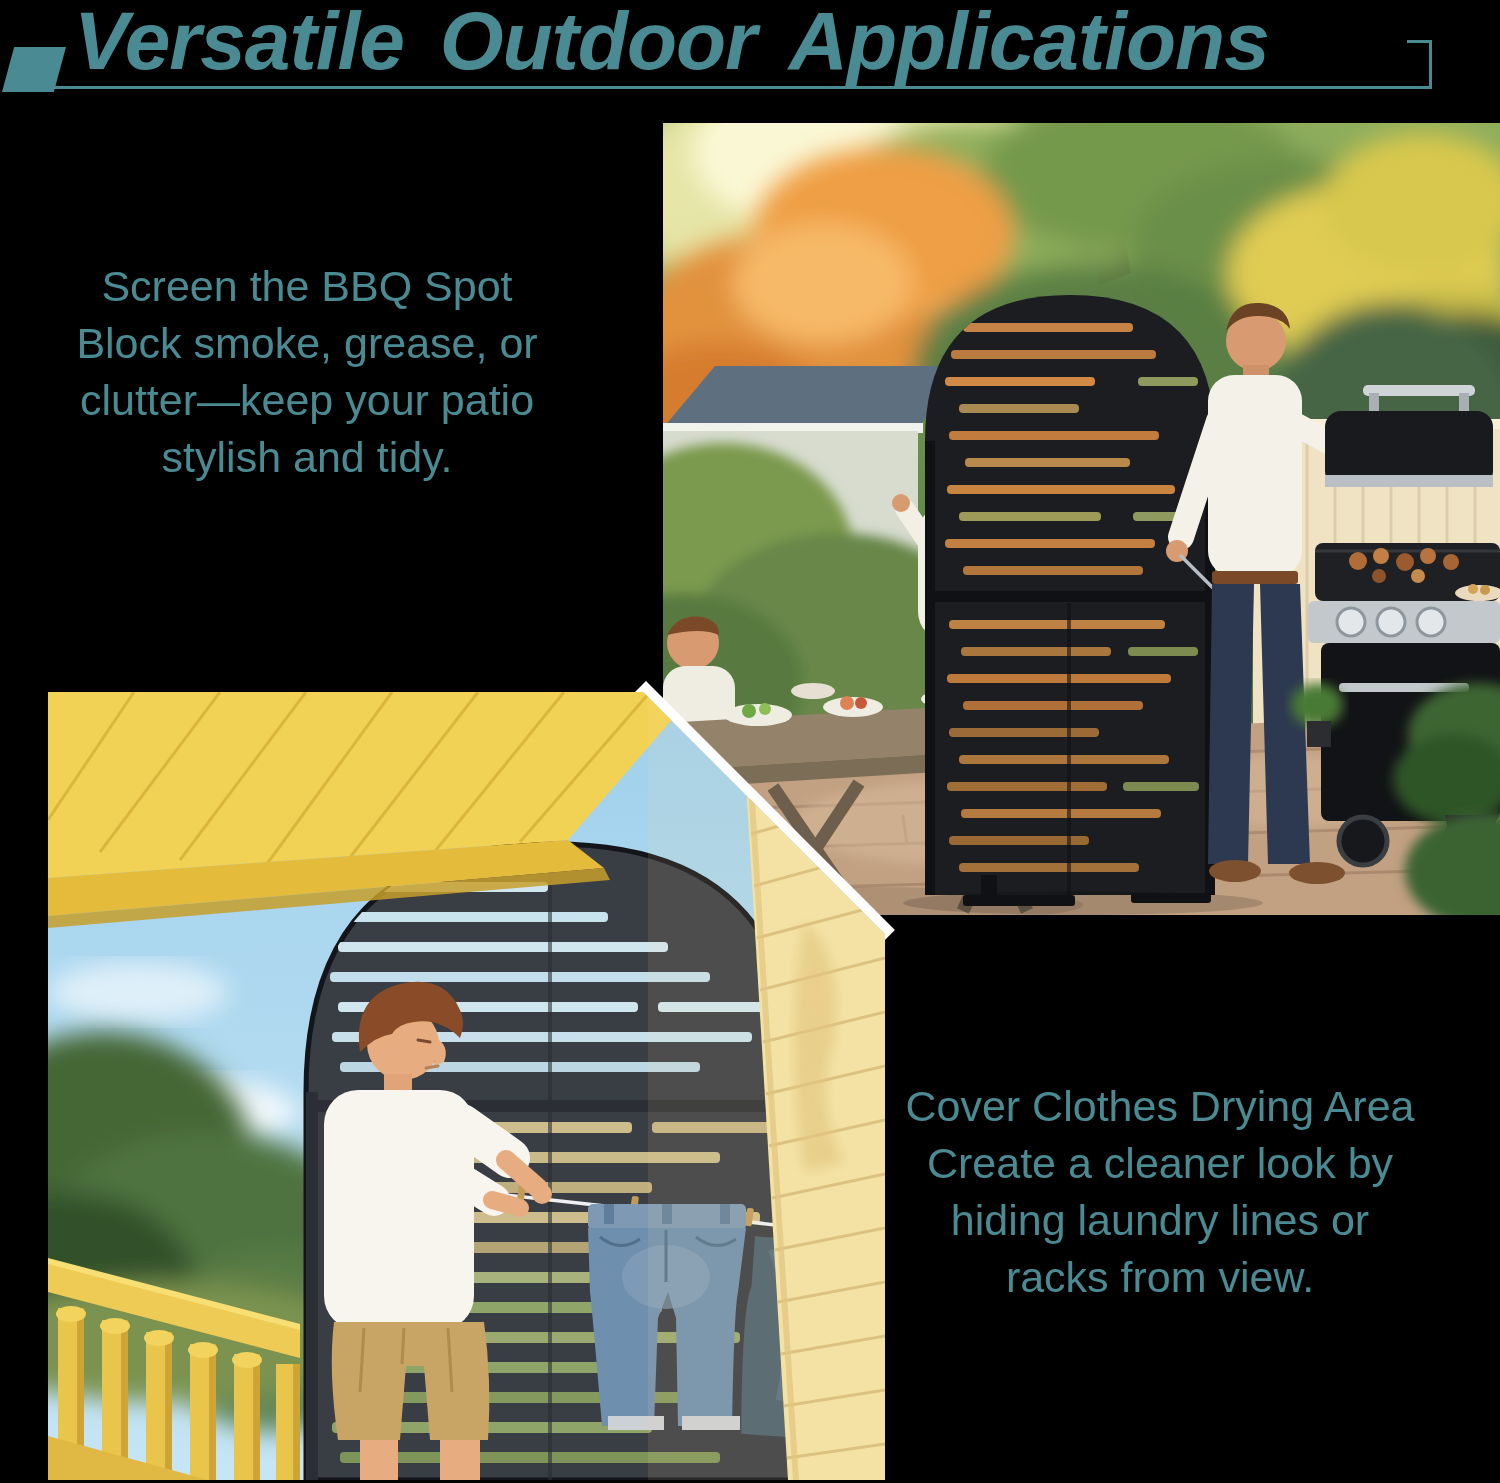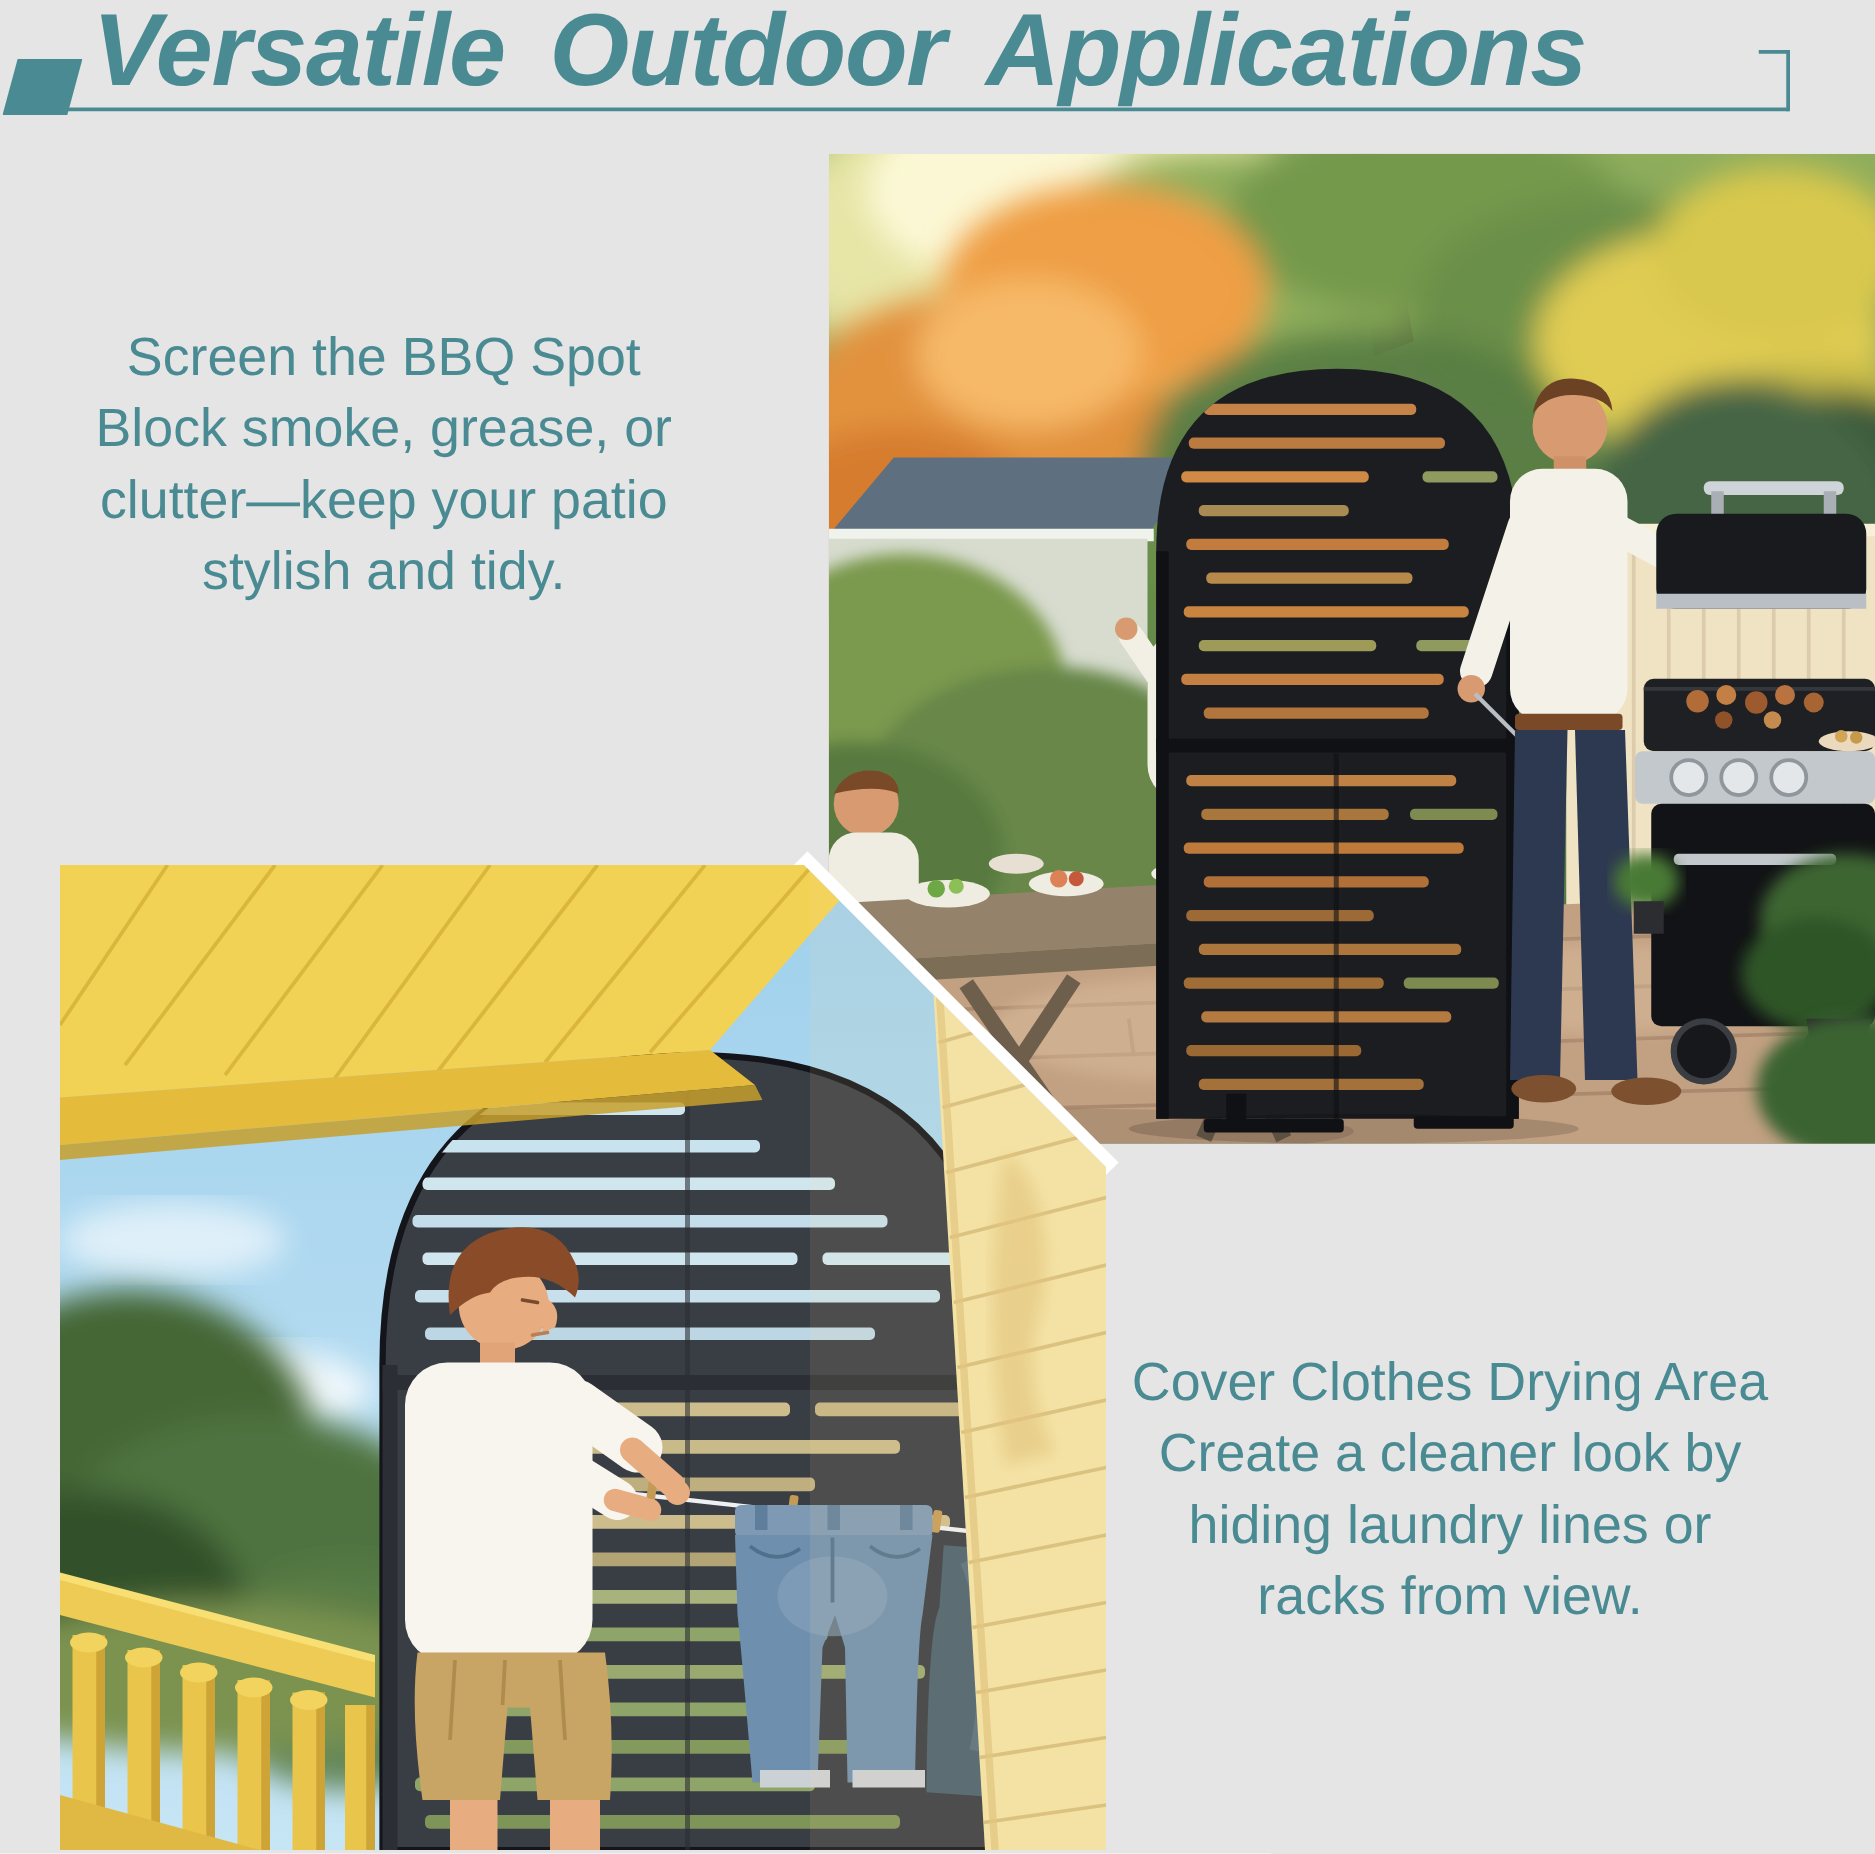--- a/index.html
+++ b/index.html
@@ -1,16 +1,16 @@
 <!DOCTYPE html>
 <html><head>
 <meta charset="utf-8">
 <style>
   html,body{margin:0;padding:0;background:#ffffff;}
-  .page{position:relative;width:1500px;height:1483px;background:#e5e5e5;overflow:hidden;
+  .page{position:relative;width:1500px;height:1483px;background:#000000;overflow:hidden;
         font-family:"Liberation Sans", sans-serif;}
   
   .accent-para{position:absolute;left:2px;top:47px;width:64px;height:45px;background:#4a8b93;
         clip-path:polygon(19% 0,100% 0,81% 100%,0 100%);}
   .title{position:absolute;left:74px;top:-4px;font-size:82px;line-height:1.1;font-weight:bold;
         font-style:italic;color:#4a8b93;letter-spacing:-1px;word-spacing:14px;white-space:nowrap;}
   .title-underline{position:absolute;left:52px;top:86px;width:1379px;height:3px;background:#4a8b93;}
   .bracket-h{position:absolute;left:1407px;top:40px;width:25px;height:3px;background:#4a8b93;}
   .bracket-v{position:absolute;left:1429px;top:40px;width:3px;height:49px;background:#4a8b93;}
   

